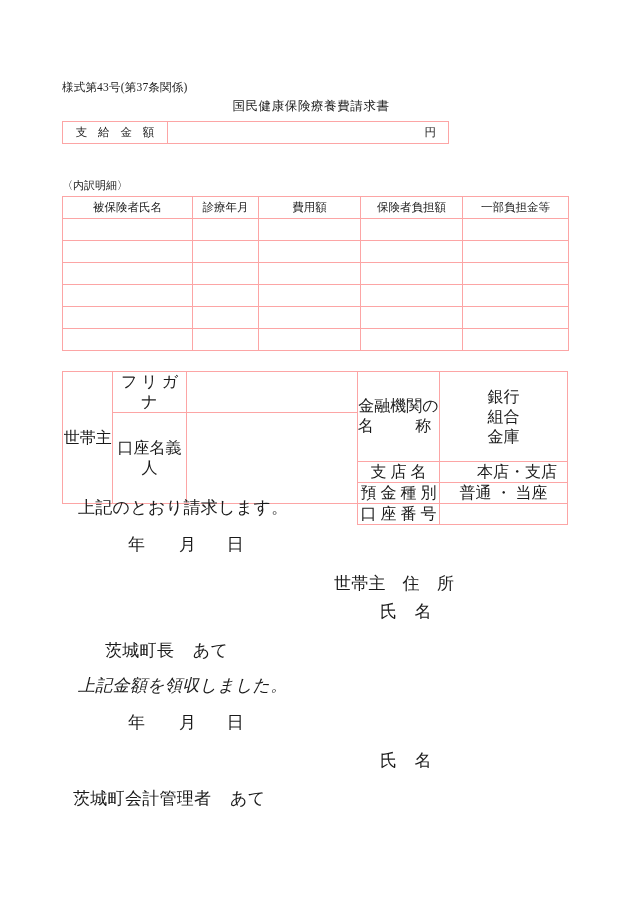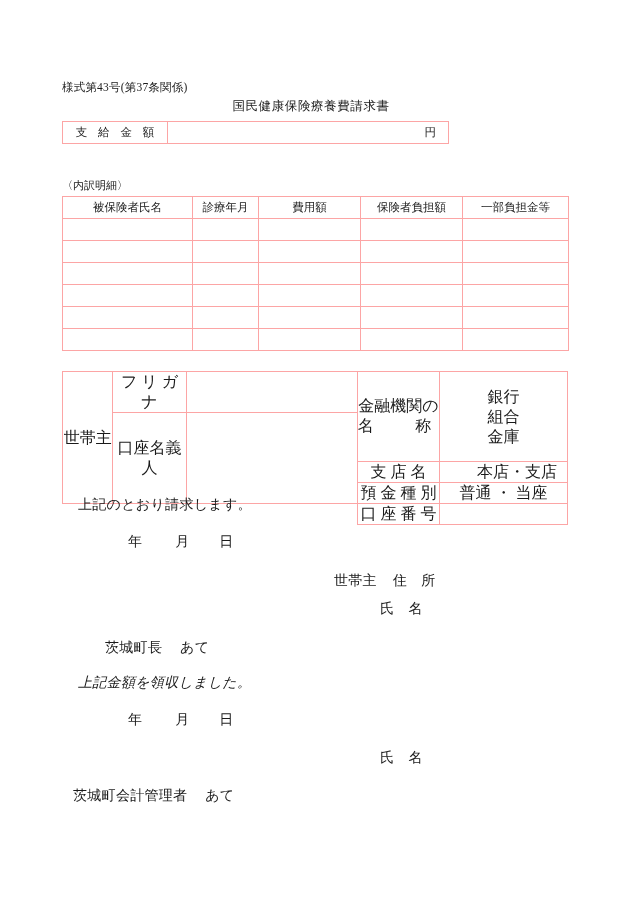--- a/index.html
+++ b/index.html
@@ -117,21 +117,21 @@
     padding-left: 6px;
     font-family: Liberation Mono, monospace;
   }
   .lbl-pair {
     display: block;
   }
   .lbl-pair .l { float: left; }
   .lbl-pair .r { float: right; padding-right: 8px; }
 
   
-  .stmt { font-size: 14px; letter-spacing: 0.3px; }
+  .stmt { font-size: 17px; letter-spacing: 0.3px; }
 
   .claim-stmt   { left: 78px;  top: 496px; }
   .claim-date   { left: 128px; top: 533px; }
   .receipt-stmt { left: 78px;  top: 674px; font-style: italic; }
   .receipt-date { left: 128px; top: 711px; }
 
   .date-line .y { margin-right: 29px; }
   .date-line .m { margin-right: 26px; }
 
   .householder-addr { left: 334px; top: 572px; }

